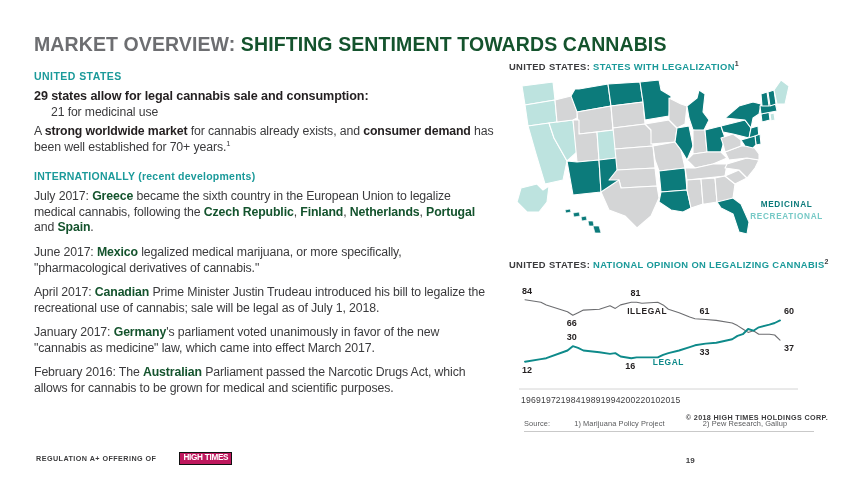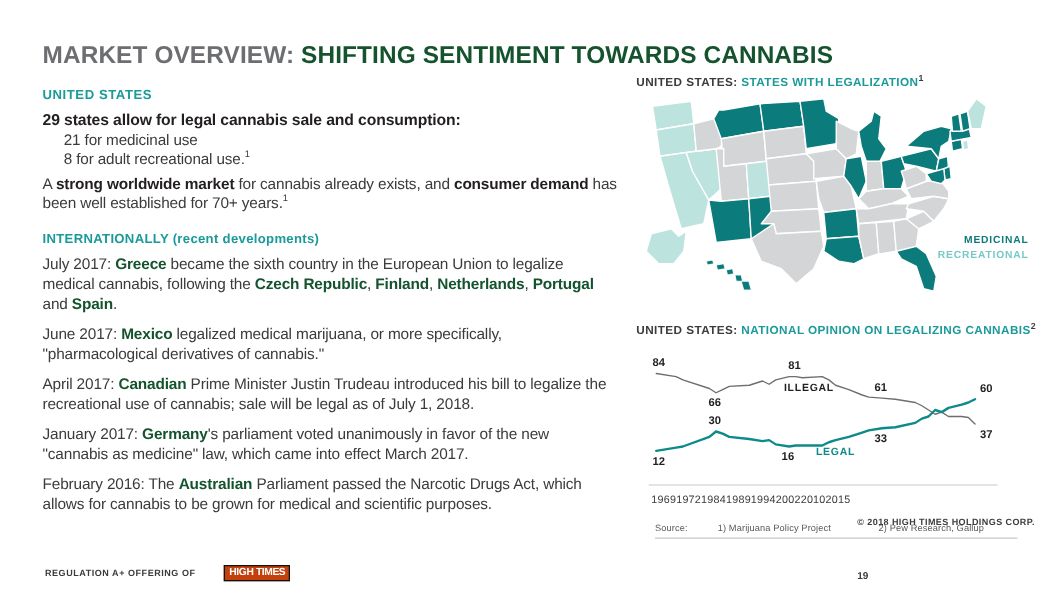--- a/index.html
+++ b/index.html
@@ -61,23 +61,23 @@
     white-space: nowrap; margin-bottom: 4px;
   }
   .panel-head .dk { color: #3b3b3d; }
   .panel-head .tl { color: #1b9a9a; }
   .panel-head .sup { font-size: 7px; vertical-align: super; color: #3b3b3d; }
 
   
   .map-wrap { position: relative; width: 336px; height: 160px; }
   .map-wrap svg { display: block; width: 336px; height: 160px; }
   .map-legend {
-    position: absolute; right: 22px; bottom: 24px;
+    position: absolute; right: 22px; bottom: 12px;
     font-size: 8.2px; font-weight: 700; letter-spacing: 0.7px;
-    text-align: right; line-height: 1.55;
+    text-align: center; line-height: 1.55;
   }
   .lg-med { color: #0c7b7b; }
   .lg-rec { color: #76c9c6; }
 
   
   .chart-block { position: absolute; left: 509px; top: 258px; width: 336px; }
   .chart-wrap { position: relative; width: 305px; height: 120px; margin-top: 3px; }
   .chart-wrap svg { display: block; }
   .axis-row {
     display: flex; width: 276px; margin-left: 12px; margin-top: 1px;
@@ -99,21 +99,21 @@
 
   
   .footer-left {
     position: absolute; left: 36px; bottom: 14px;
     display: flex; align-items: center; gap: 23px; margin-top: 28px;
   }
   .foot-txt {
     font-size: 7.2px; font-weight: 700; color: #3b3b3d; letter-spacing: 0.45px;
   }
   .ht-logo {
-    background: #c2410c; color: #fff; font-size: 8.2px; font-weight: 700;
+    background: #be185d; color: #fff; font-size: 8.2px; font-weight: 700;
     letter-spacing: -0.3px; padding: 1.5px 3px 1.5px 3px;
     font-family: "Liberation Sans", sans-serif; line-height: 1;
     border: 1px solid #111;
   }
   .footer-right {
     position: absolute; right: 22px; bottom: 14px;
     display: flex; gap: 34px; flex-direction: column;
   }
   .copy {
     font-size: 7.2px; font-weight: 700; color: #3b3b3d; letter-spacing: 0.35px;
@@ -128,23 +128,20 @@
   <div class="title">
     <span class="grey">MARKET OVERVIEW: </span><span class="teal">SHIFTING SENTIMENT TOWARDS CANNABIS</span>
   </div>
 
   <div class="left-col">
 
     <div class="block-us">
       <div class="section-head">UNITED STATES</div>
       <div class="lead">29 states allow for legal cannabis sale and consumption:</div>
       <div class="sub-line">21 for medicinal use</div>
-      <div class="sub-line">
-        <span>8 for adult recreational use.</span><sup>1</sup>
-      </div>
       <div class="para" style="margin-top:4px;">
         <span>A </span><b>strong worldwide market</b><span> for cannabis already exists, and </span><b>consumer demand</b><span> has been well established for 70+ years.</span><sup>1</sup>
       </div>
     </div>
 
     <div class="intl-wrap">
       <div class="section-head intl">INTERNATIONALLY (recent developments)</div>
 
       <div class="entry">
         <span>July 2017: </span><b>Greece</b><span> became the sixth country in the European Union to legalize medical cannabis, following the </span><b>Czech Republic</b><span>, </span><b>Finland</b><span>, </span><b>Netherlands</b><span>, </span><b>Portugal</b><span> and </span><b>Spain</b><span>.</span>

